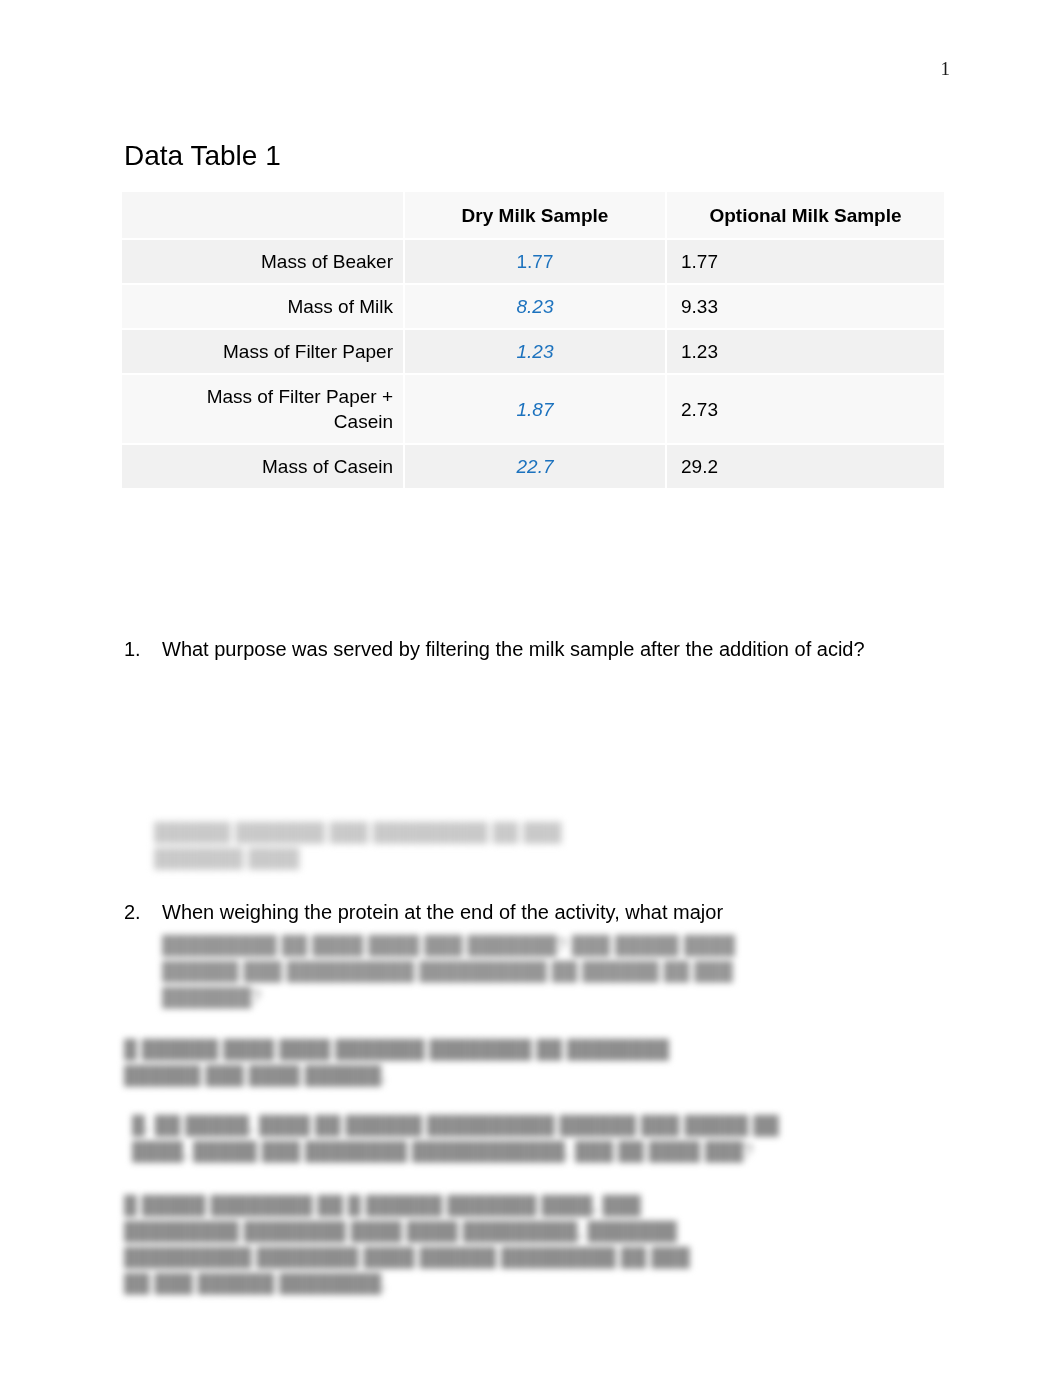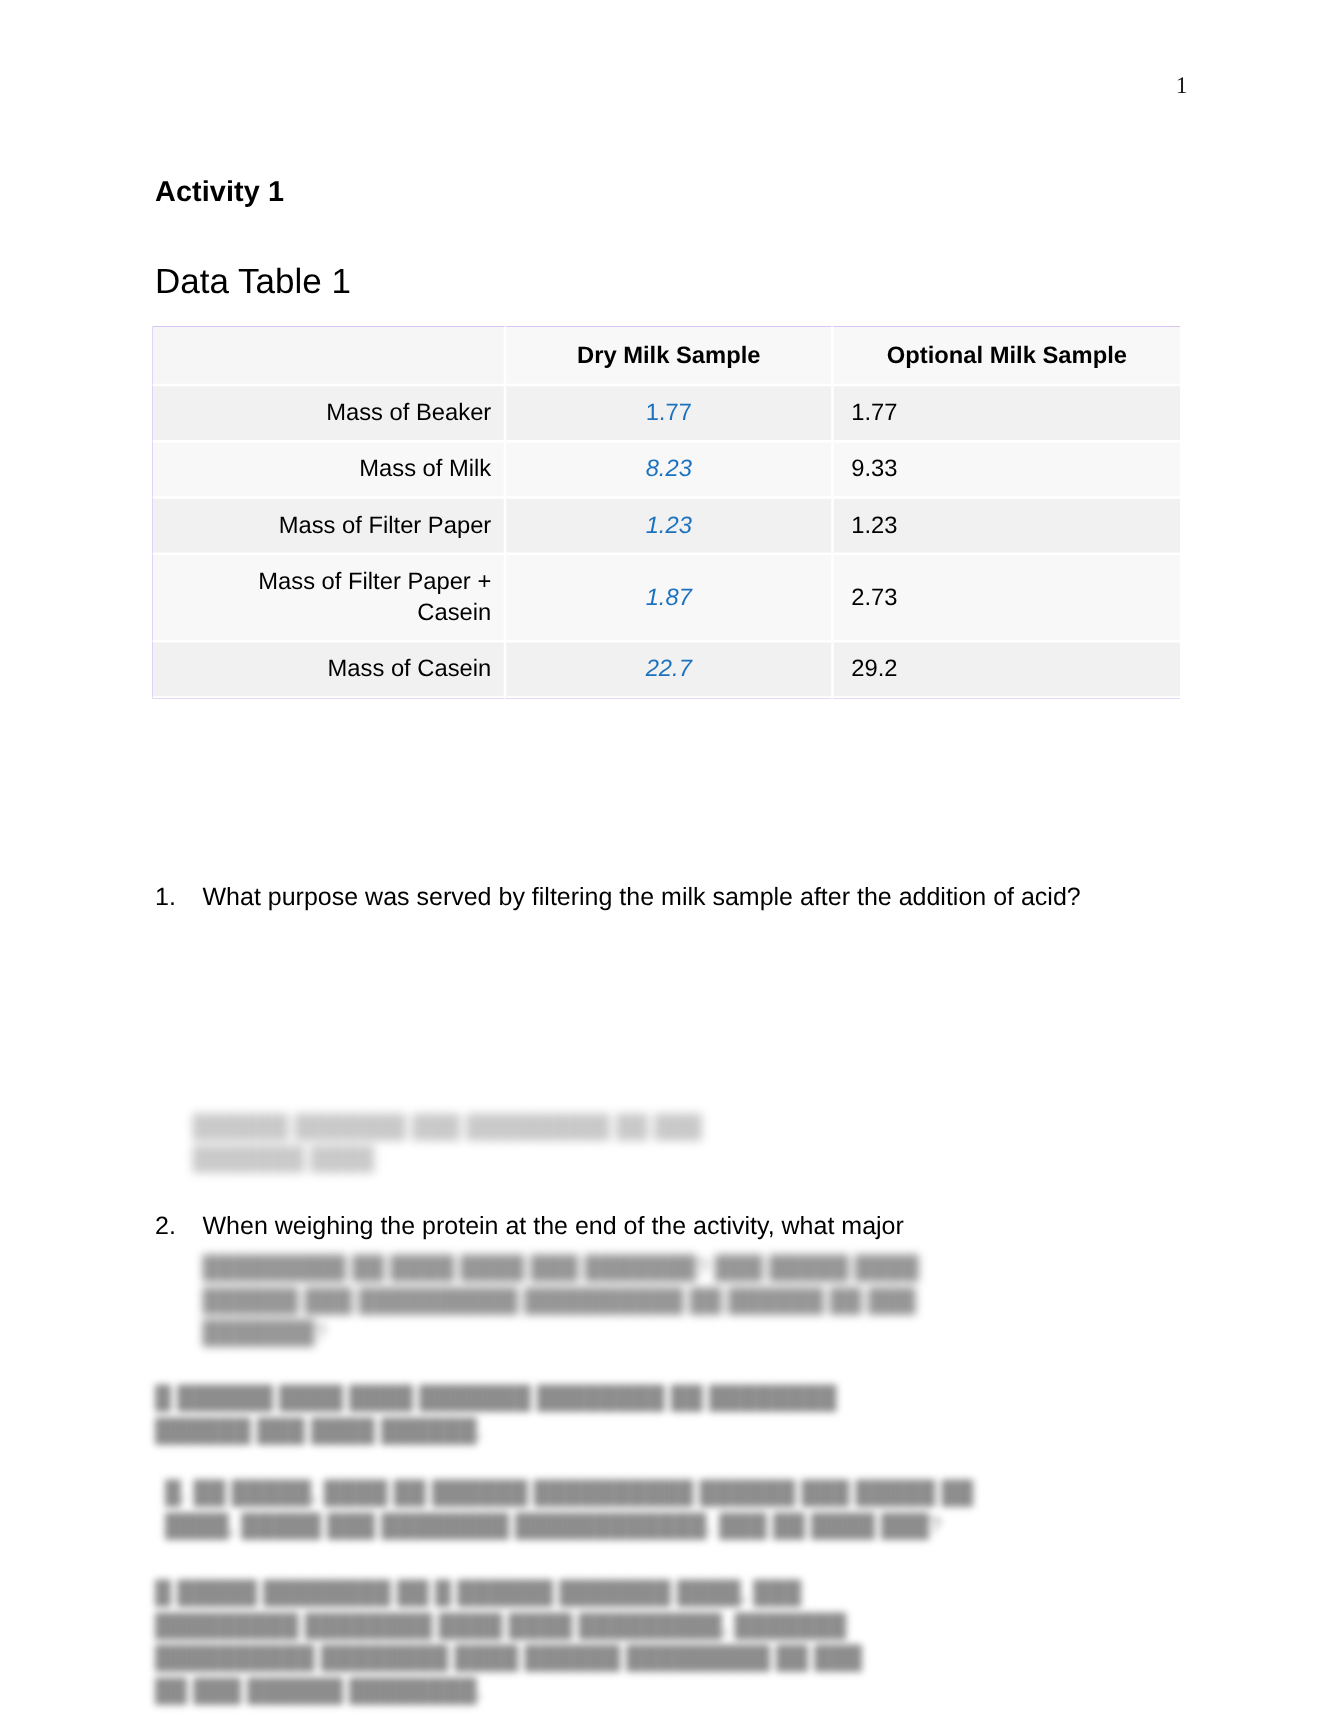--- a/index.html
+++ b/index.html
@@ -55,21 +55,21 @@
     width: 822px;
     height: 396px;
     overflow: hidden;
     position: relative;
     margin-left: -2px;
   }
   table.data-table {
     border-collapse: collapse;
     width: 822px;
     table-layout: fixed;
-    background: #6d28d9;
+    background: #0f766e;
   }
   table.data-table col.c1 { width: 282px; }
   table.data-table col.c2 { width: 262px; }
   table.data-table col.c3 { width: 278px; }
 
   table.data-table th,
   table.data-table td {
     padding: 0;
     vertical-align: middle;
     font-size: 19px;
@@ -156,21 +156,20 @@
   .r-q3     { margin-top: 24px; padding-left: 8px;  width: 680px; }
   .r-ans3   { margin-top: 28px; padding-left: 0px;  width: 570px; }
 </style>
 </head>
 <body>
 
 <div class="page-number">1</div>
 
 <div class="content">
 
-  <h2 class="activity-heading">Activity 1</h2>
   <h3 class="table-caption">Data Table 1</h3>
 
   <div class="table-clip">
     <table class="data-table">
       <colgroup>
           <col class="c1">
           <col class="c2">
           <col class="c3">
         </colgroup>
       <tbody>

